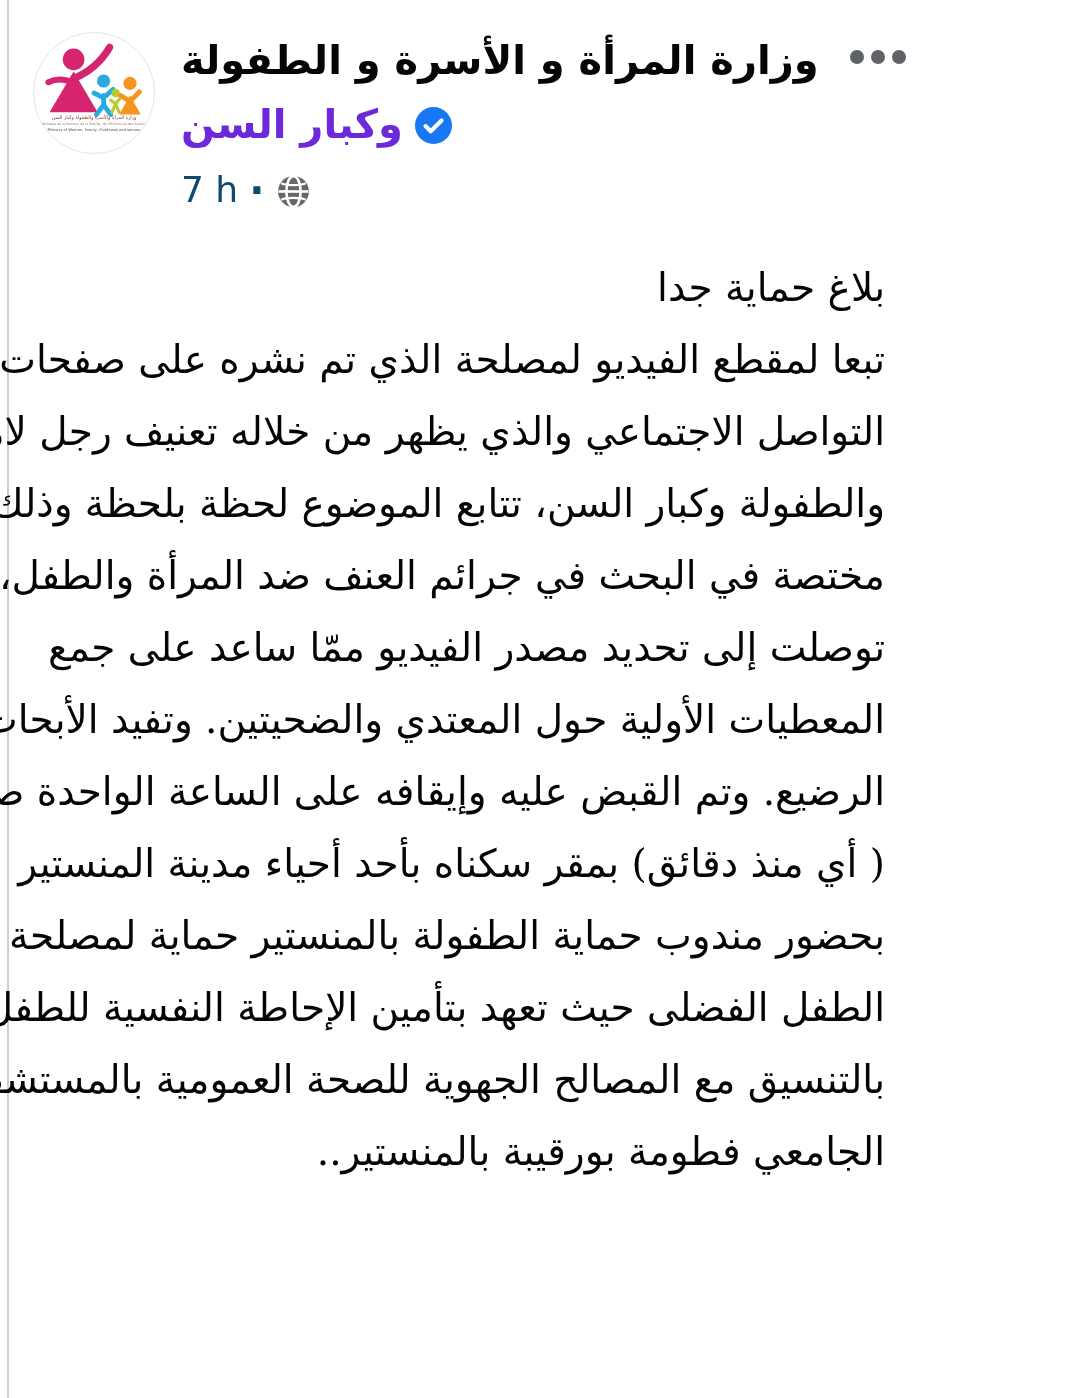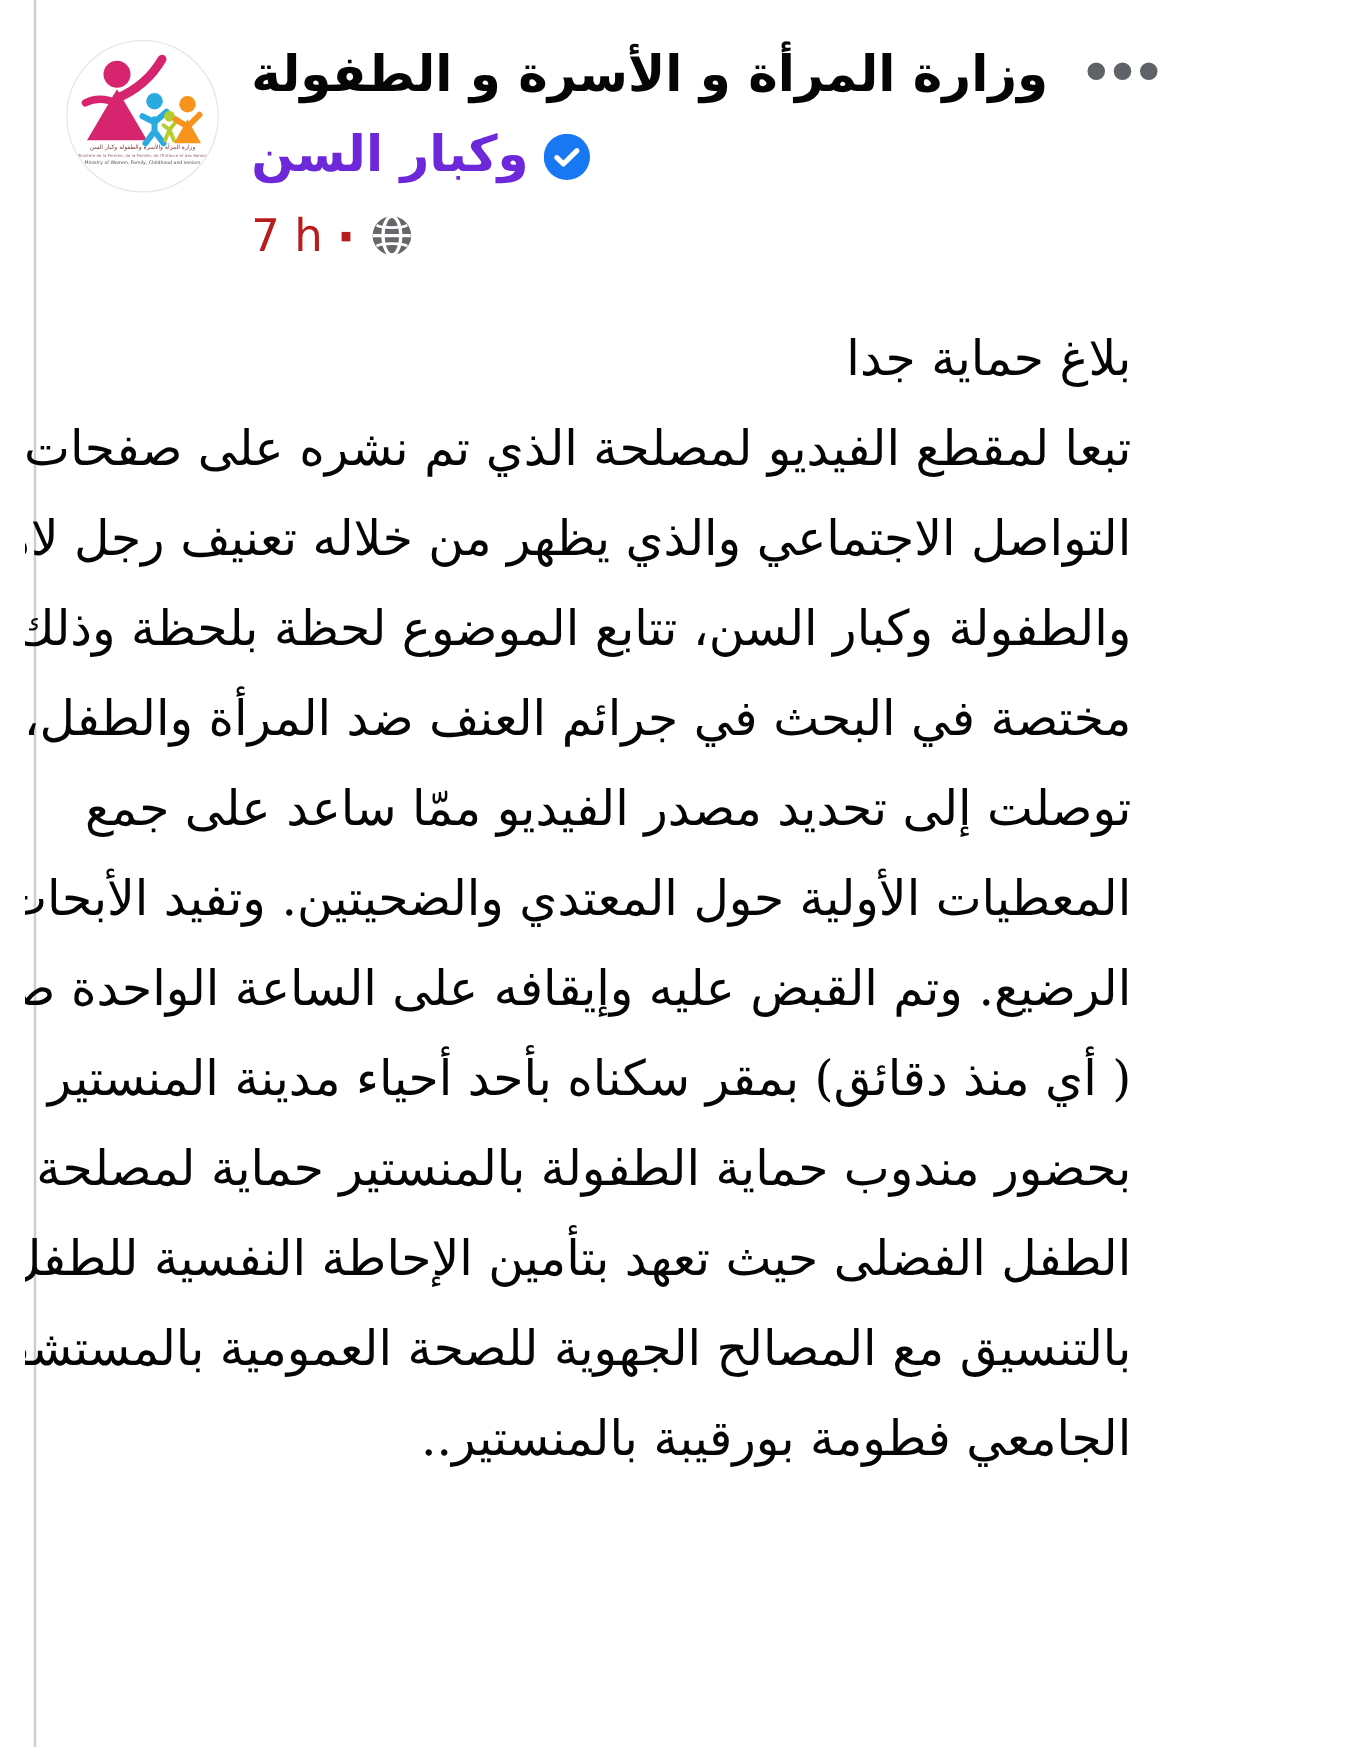--- a/index.html
+++ b/index.html
@@ -1,18 +1,18 @@
 <!DOCTYPE html>
 <html><head>
 <meta charset="utf-8">
 <style>
   html,body { margin:0; padding:0; background:#ffffff; }
   .screen {
     position:relative; width:920px; height:1398px; background:#ffffff;
-    overflow:hidden; font-family:"DejaVu Sans","Liberation Sans",sans-serif;margin-left:20px;
+    overflow:hidden; font-family:"DejaVu Sans","Liberation Sans",sans-serif;
   }
   .edge-line { position:absolute; left:7px; top:0; width:2px; height:1398px; background:#ccced3; }
 
   
   .avatar {
     position:absolute; left:33px; top:32px; width:122px; height:122px;
     border-radius:50%; border:1px solid #e4e6eb; background:#ffffff;
     box-sizing:border-box; overflow:hidden; cursor:pointer;
   }
   .avatar svg { width:100%; height:100%; display:block; }
@@ -23,21 +23,21 @@
     font-size:40px; font-weight:bold; color:#050505; line-height:64px;
   }
   .page-name-row2 { display:flex; align-items:center; gap:12px; height:64px; }
   .page-name-line2 {
     direction:rtl; white-space:nowrap;
     font-size:40px; font-weight:bold; color:#6d28d9;
   }
   .badge { width:37px; height:37px; flex:0 0 auto; margin-top:2px; }
   .badge svg { width:100%; height:100%; display:block; }
 
-  .meta-row { display:flex; align-items:flex-start; gap:11px; margin-top:14px; color:#b91c1c; }
+  .meta-row { display:flex; align-items:flex-end; gap:11px; margin-top:14px; color:#0c4a6e; }
   .meta-time { font-size:36px; line-height:40px; }
   .meta-sep  { font-size:40px; line-height:40px; font-weight:bold; }
   .globe { width:37px; height:37px; }
   .globe svg { width:100%; height:100%; display:block; }
 
   .more-btn {
     position:absolute; left:850px; top:50px; border:none; background:none; padding:0;
     display:flex; gap:7px; cursor:pointer;
   }
   .more-btn .dot { width:14px; height:14px; border-radius:50%; background:#5f6368; }

